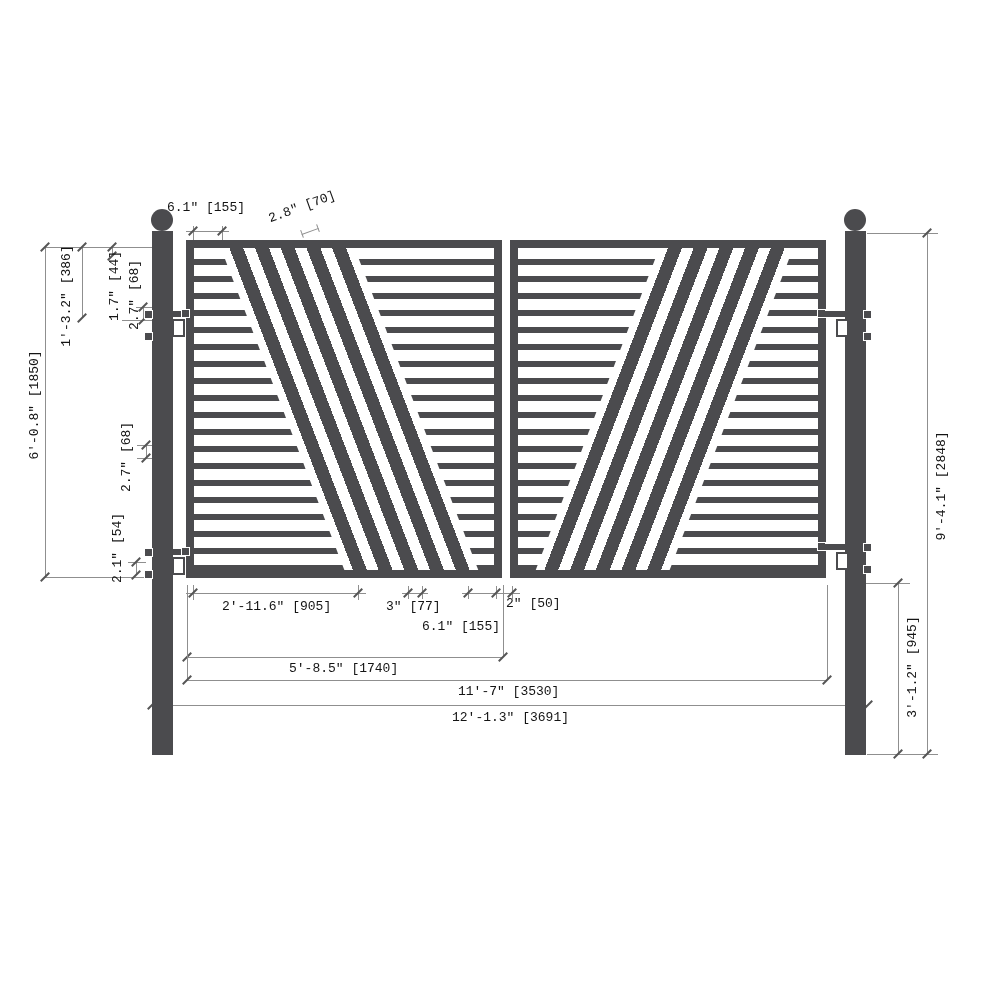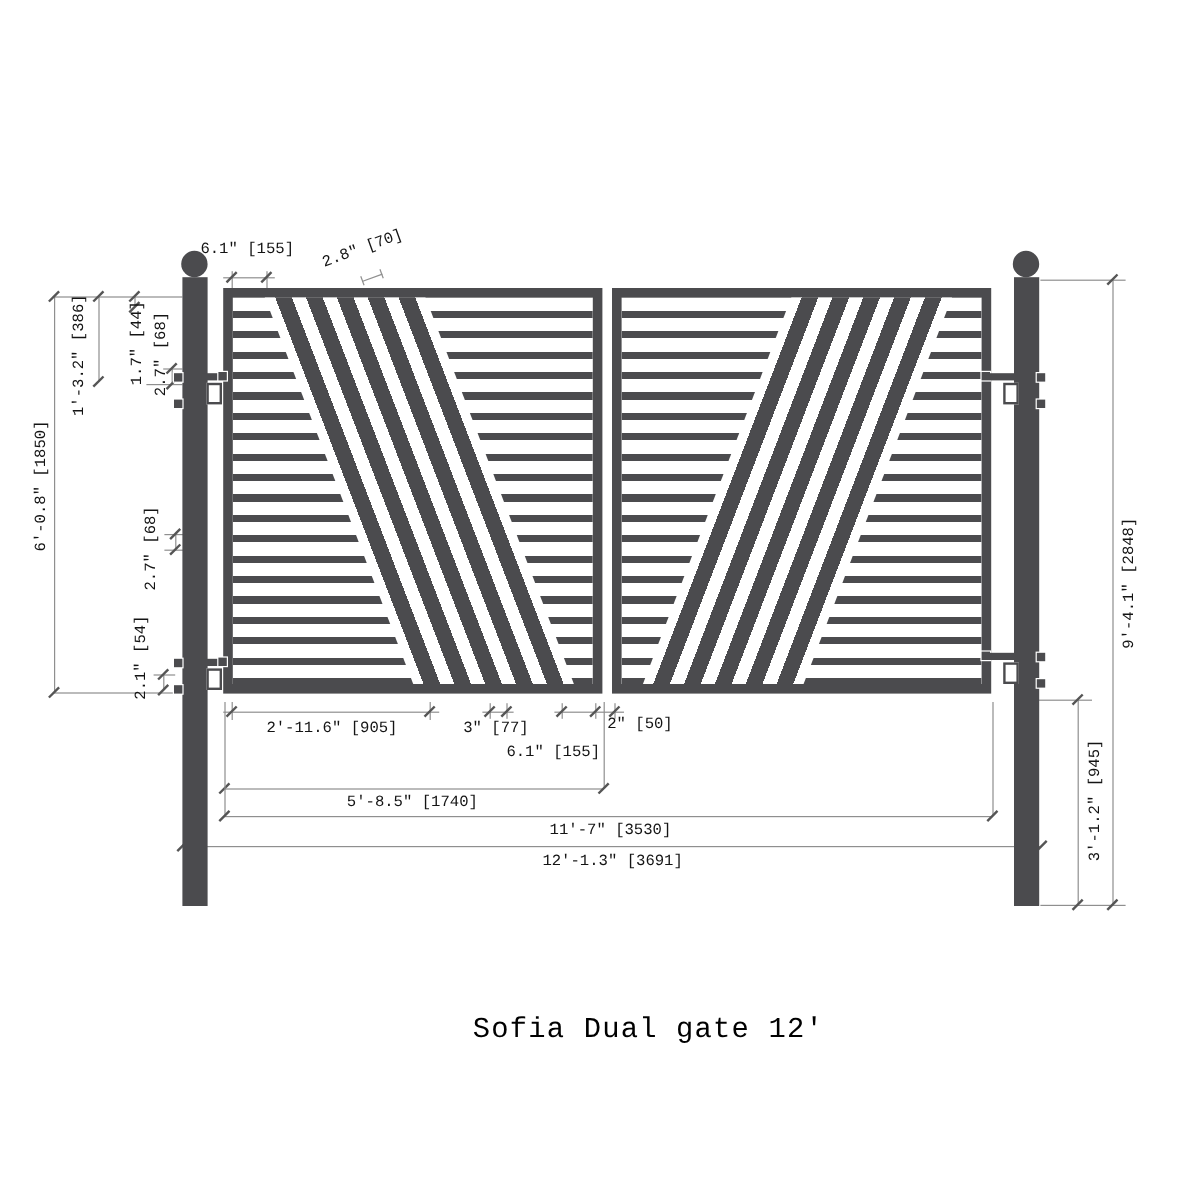--- a/index.html
+++ b/index.html
@@ -201,14 +201,13 @@
   <div class="rlab" style="left:912px;top:665px"><span>3'-1.2" [945]</span></div>
 
   <div class="dlab" style="left:222px;top:599px">2'-11.6" [905]</div>
   <div class="dlab" style="left:386px;top:599px">3" [77]</div>
   <div class="dlab" style="left:422px;top:619px">6.1" [155]</div>
   <div class="dlab" style="left:506px;top:596px">2" [50]</div>
   <div class="dlab" style="left:289px;top:661px">5'-8.5" [1740]</div>
   <div class="dlab" style="left:458px;top:684px">11'-7" [3530]</div>
   <div class="dlab" style="left:452px;top:710px">12'-1.3" [3691]</div>
 
-  <div class="title">Sofia Dual gate  12'</div>
 </div>
 
 </body></html>

